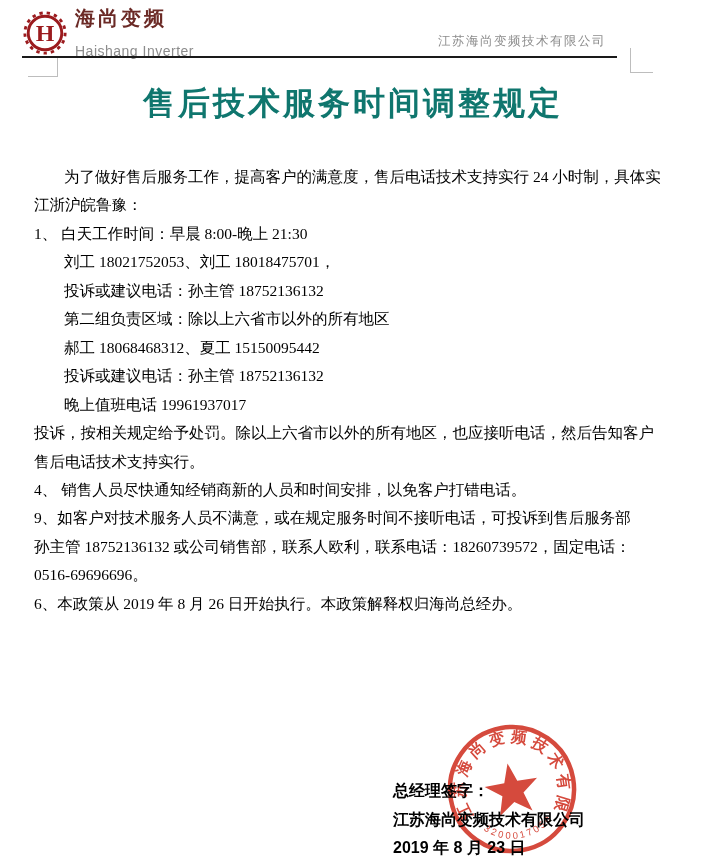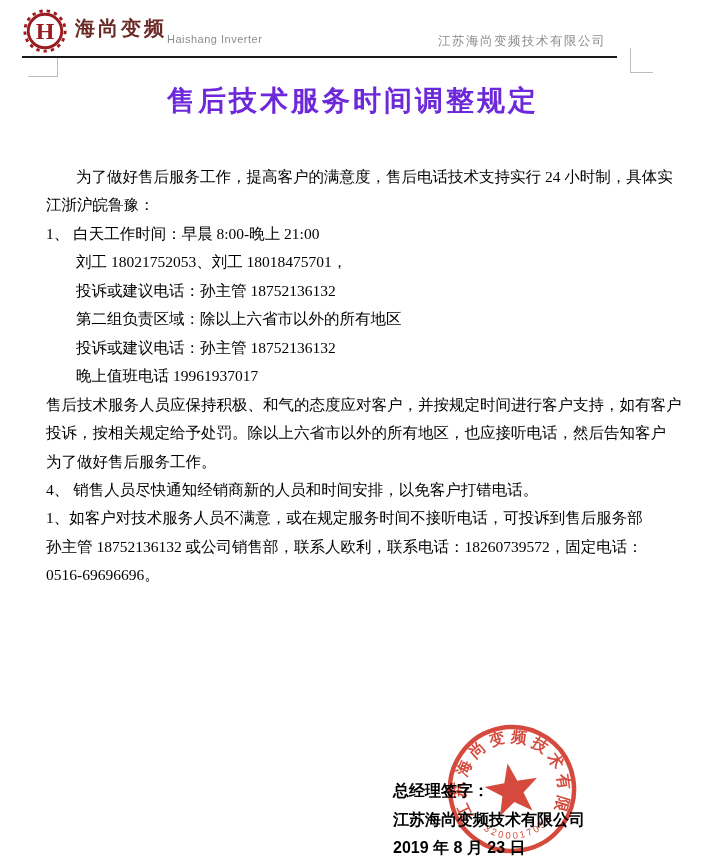--- a/index.html
+++ b/index.html
@@ -8,40 +8,40 @@
     width:706px;height:857px;
     background:#ffffff;
     margin:0 auto;
     overflow:hidden;
     font-family:"Liberation Serif","DejaVu Serif",serif;
     color:#111;
   }
   
   .header-logo{position:absolute;left:22px;top:8px;display:flex;align-items:center;gap:7px;}
   .logo-emblem{width:46px;height:46px;display:block;}
-  .logo-names{display:flex;line-height:1;}
+  .logo-names{display:flex;flex-direction:column;line-height:1;}
   .logo-cn{font-family:"Liberation Sans","DejaVu Sans",sans-serif;font-weight:bold;
            font-size:20px;letter-spacing:3px;color:#6b2a26;}
-  .logo-en{font-family:"Liberation Sans","DejaVu Sans",sans-serif;font-size:11px;
+  .logo-en{font-family:"Liberation Sans","DejaVu Sans",sans-serif;font-size:14px;
            color:#8c8c8c;margin-top:16px;letter-spacing:.5px;}
   .header-company{position:absolute;right:100px;top:33px;font-size:12.5px;
            color:#8c8c8c;letter-spacing:1.5px;}
   .header-rule{position:absolute;left:22px;top:56px;width:595px;height:2px;background:#1a1a1a;}
   .crop{position:absolute;background:#bdbdbd;}
   .crop-l-v{left:57px;top:58px;width:1px;height:19px;}
   .crop-l-h{left:28px;top:76px;width:30px;height:1px;}
   .crop-r-v{left:630px;top:48px;width:1px;height:25px;}
   .crop-r-h{left:630px;top:72px;width:23px;height:1px;}
   
   .doc-title{position:absolute;left:0;top:82px;width:100%;text-align:center;
     font-family:"Liberation Sans","DejaVu Sans",sans-serif;
-    font-weight:bold;font-size:28px;letter-spacing:3px;color:#6d28d9;}
+    font-weight:bold;font-size:32px;letter-spacing:3px;color:#0f766e;}
   
   .body-text{position:absolute;left:34px;top:163px;width:644px;
-    font-size:15.5px;line-height:28.45px;color:#000;margin-left:12px;}
+    font-size:15.5px;line-height:28.45px;color:#000;}
   .bl{white-space:nowrap;}
   .ind{padding-left:30px;}
   
   .signature{position:absolute;left:393px;top:777px;
     font-family:"Liberation Sans","DejaVu Sans",sans-serif;
     font-weight:bold;font-size:16px;line-height:28.5px;color:#000;}
   
   .stamp{position:absolute;left:430px;top:711px;width:164px;height:146px;
     mix-blend-mode:multiply;opacity:.92;pointer-events:none;}
   .stamp text{font-family:"Liberation Sans","DejaVu Sans",sans-serif;}
@@ -69,33 +69,34 @@
   <div class="crop crop-l-v"></div>
   <div class="crop crop-l-h"></div>
   <div class="crop crop-r-v"></div>
   <div class="crop crop-r-h"></div>
 
   <div class="doc-title">售后技术服务时间调整规定</div>
 
   <div class="body-text">
     <div class="bl ind">为了做好售后服务工作，提高客户的满意度，售后电话技术支持实行 24 小时制，具体实</div>
     <div class="bl">江浙沪皖鲁豫：</div>
-    <div class="bl">1、 白天工作时间：早晨 8:00-晚上 21:00</div>
+    <div class="bl">1、 白天工作时间：早晨 8:00-晚上 21:30</div>
     <div class="bl ind">刘工 18021752053、刘工 18018475701，</div>
     <div class="bl ind">投诉或建议电话：孙主管 18752136132</div>
     <div class="bl ind">第二组负责区域：除以上六省市以外的所有地区</div>
+    <div class="bl ind">郝工 18068468312、夏工 15150095442</div>
     <div class="bl ind">投诉或建议电话：孙主管 18752136132</div>
     <div class="bl ind">晚上值班电话 19961937017</div>
-    <div class="bl">售后技术服务人员应保持积极、和气的态度应对客户，并按规定时间进行客户支持，如有客户</div>
     <div class="bl">投诉，按相关规定给予处罚。除以上六省市以外的所有地区，也应接听电话，然后告知客户</div>
-    <div class="bl">为了做好售后服务工作。</div>
+    <div class="bl">售后电话技术支持实行。</div>
     <div class="bl">4、 销售人员尽快通知经销商新的人员和时间安排，以免客户打错电话。</div>
-    <div class="bl">1、如客户对技术服务人员不满意，或在规定服务时间不接听电话，可投诉到售后服务部</div>
+    <div class="bl">9、如客户对技术服务人员不满意，或在规定服务时间不接听电话，可投诉到售后服务部</div>
     <div class="bl">孙主管 18752136132 或公司销售部，联系人欧利，联系电话：18260739572，固定电话：</div>
     <div class="bl">0516-69696696。</div>
+    <div class="bl">6、本政策从 2019 年 8 月 26 日开始执行。本政策解释权归海尚总经办。</div>
   </div>
 
   <div class="signature">
     <div>总经理签字：</div>
     <div>江苏海尚变频技术有限公司</div>
     <div>2019 年 8 月 23 日</div>
   </div>
 
   <svg class="stamp" viewBox="0 0 164 146">
     <g transform="rotate(-10 82 78)">

